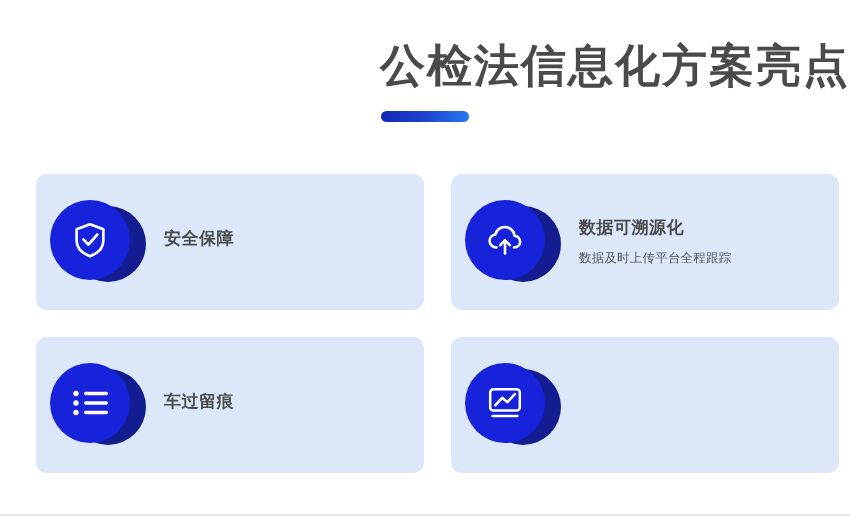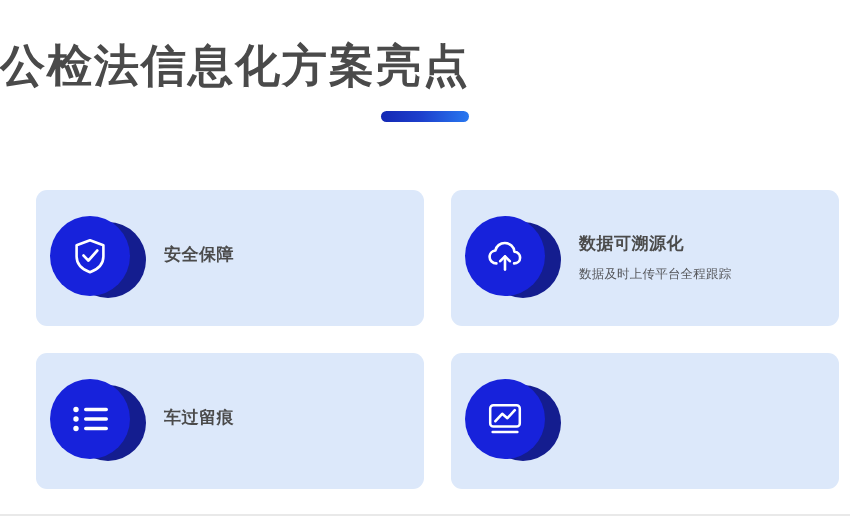--- a/index.html
+++ b/index.html
@@ -12,21 +12,21 @@
 
   body {
     background: #ffffff;
     font-family: "Liberation Sans", "DejaVu Sans", sans-serif;
     position: relative;
   }
 
   
   .page-header {
     padding-top: 40px;
-    text-align: left;
+    text-align: right;
   }
 
   .page-title {
     font-size: 45px;
     font-weight: bold;
     color: #4a4a4a;
     letter-spacing: 2px;
     line-height: 1.15;
     font-family: "DejaVu Sans", "Liberation Sans", sans-serif;
   }
@@ -36,21 +36,21 @@
     height: 11px;
     margin: 19px auto 0 auto;
     border-radius: 6px;
     background: linear-gradient(to right, #1428b4 0%, #1d3fcc 45%, #2878f0 100%);
   }
 
   
   .cards-grid {
     position: absolute;
     left: 36px;
-    top: 190px;
+    top: 174px;
     width: 778px;
     display: grid;
     grid-template-columns: 388px 388px;
     grid-template-rows: 136px 136px;
     column-gap: 12px;
     row-gap: 22px;
     gap: 27px;
   }
 
   .card {

